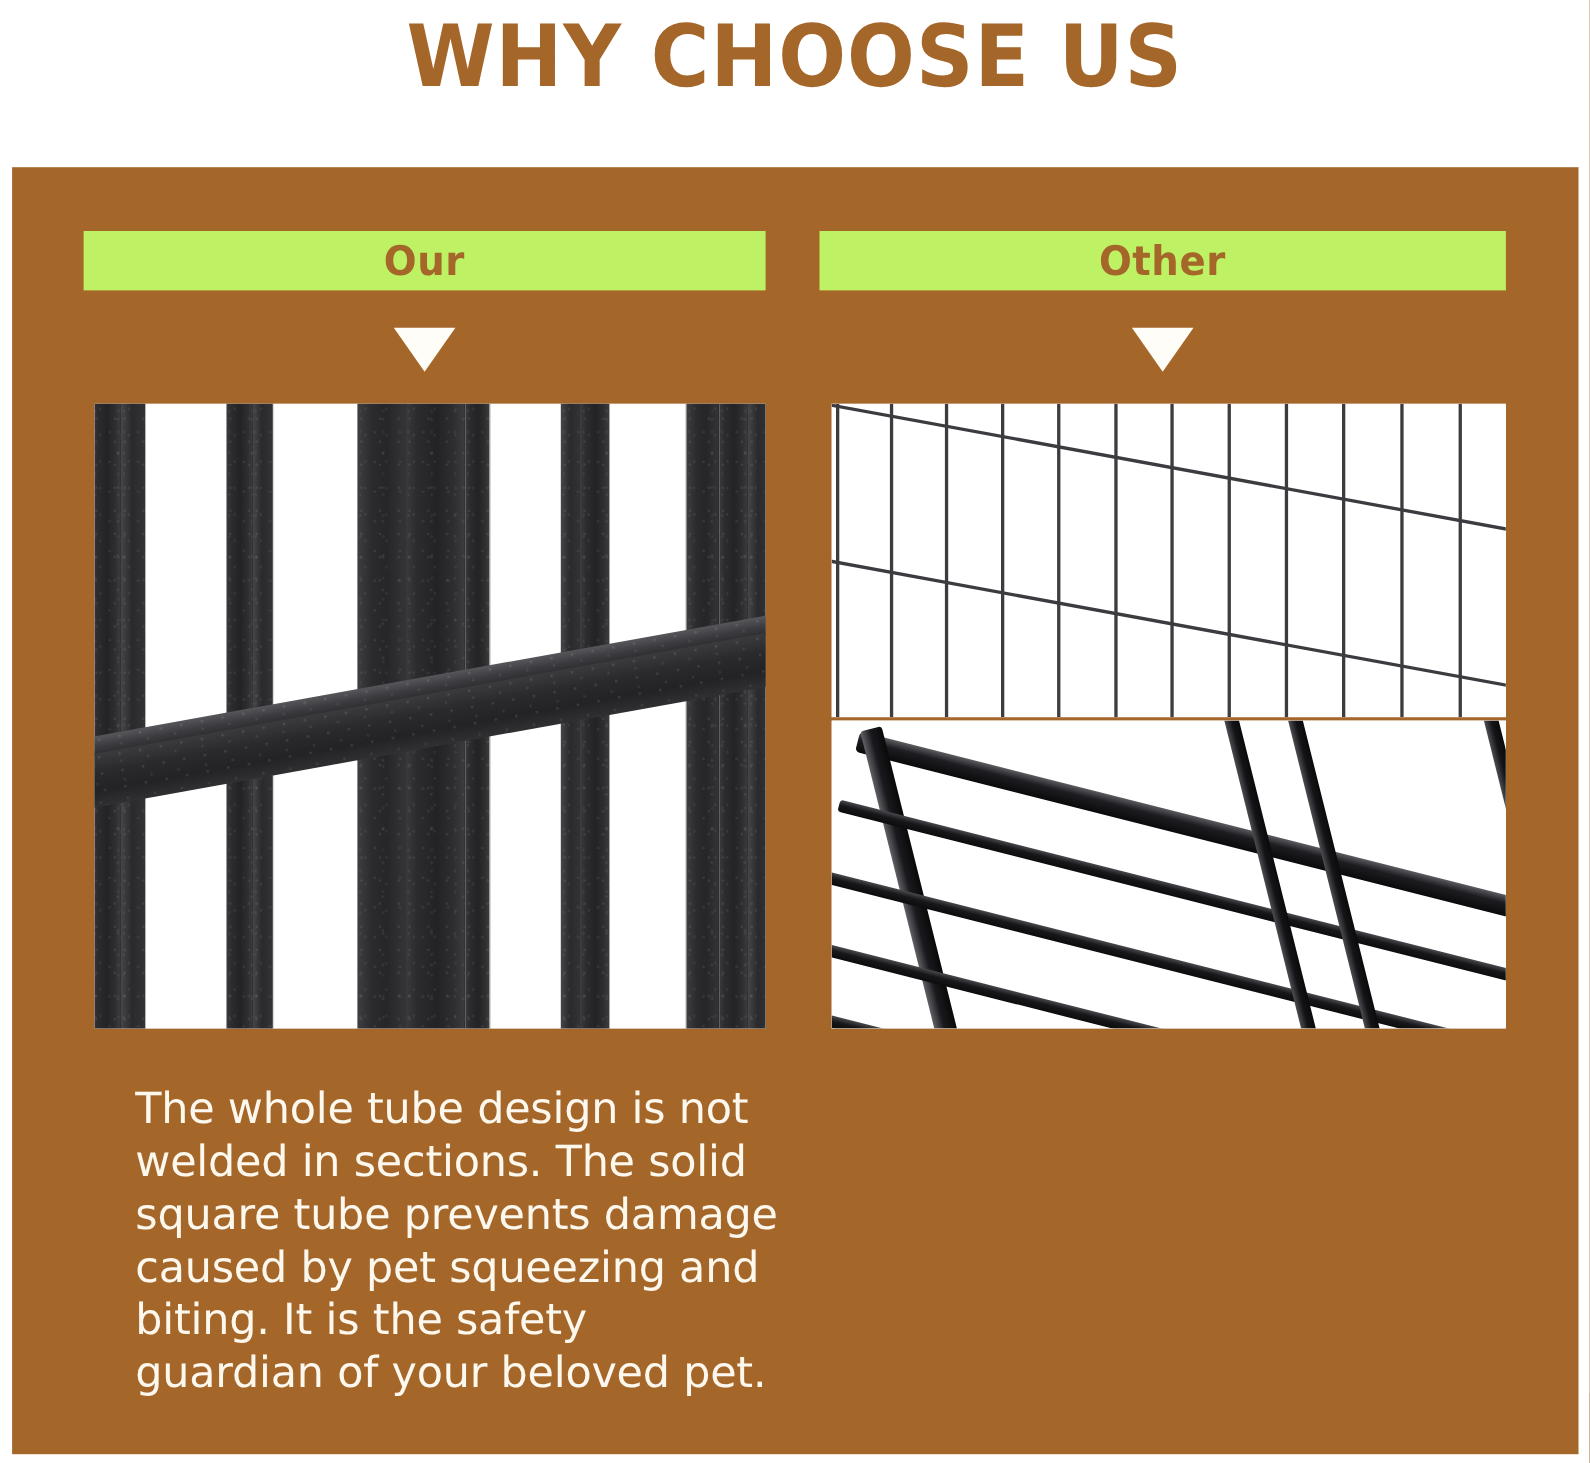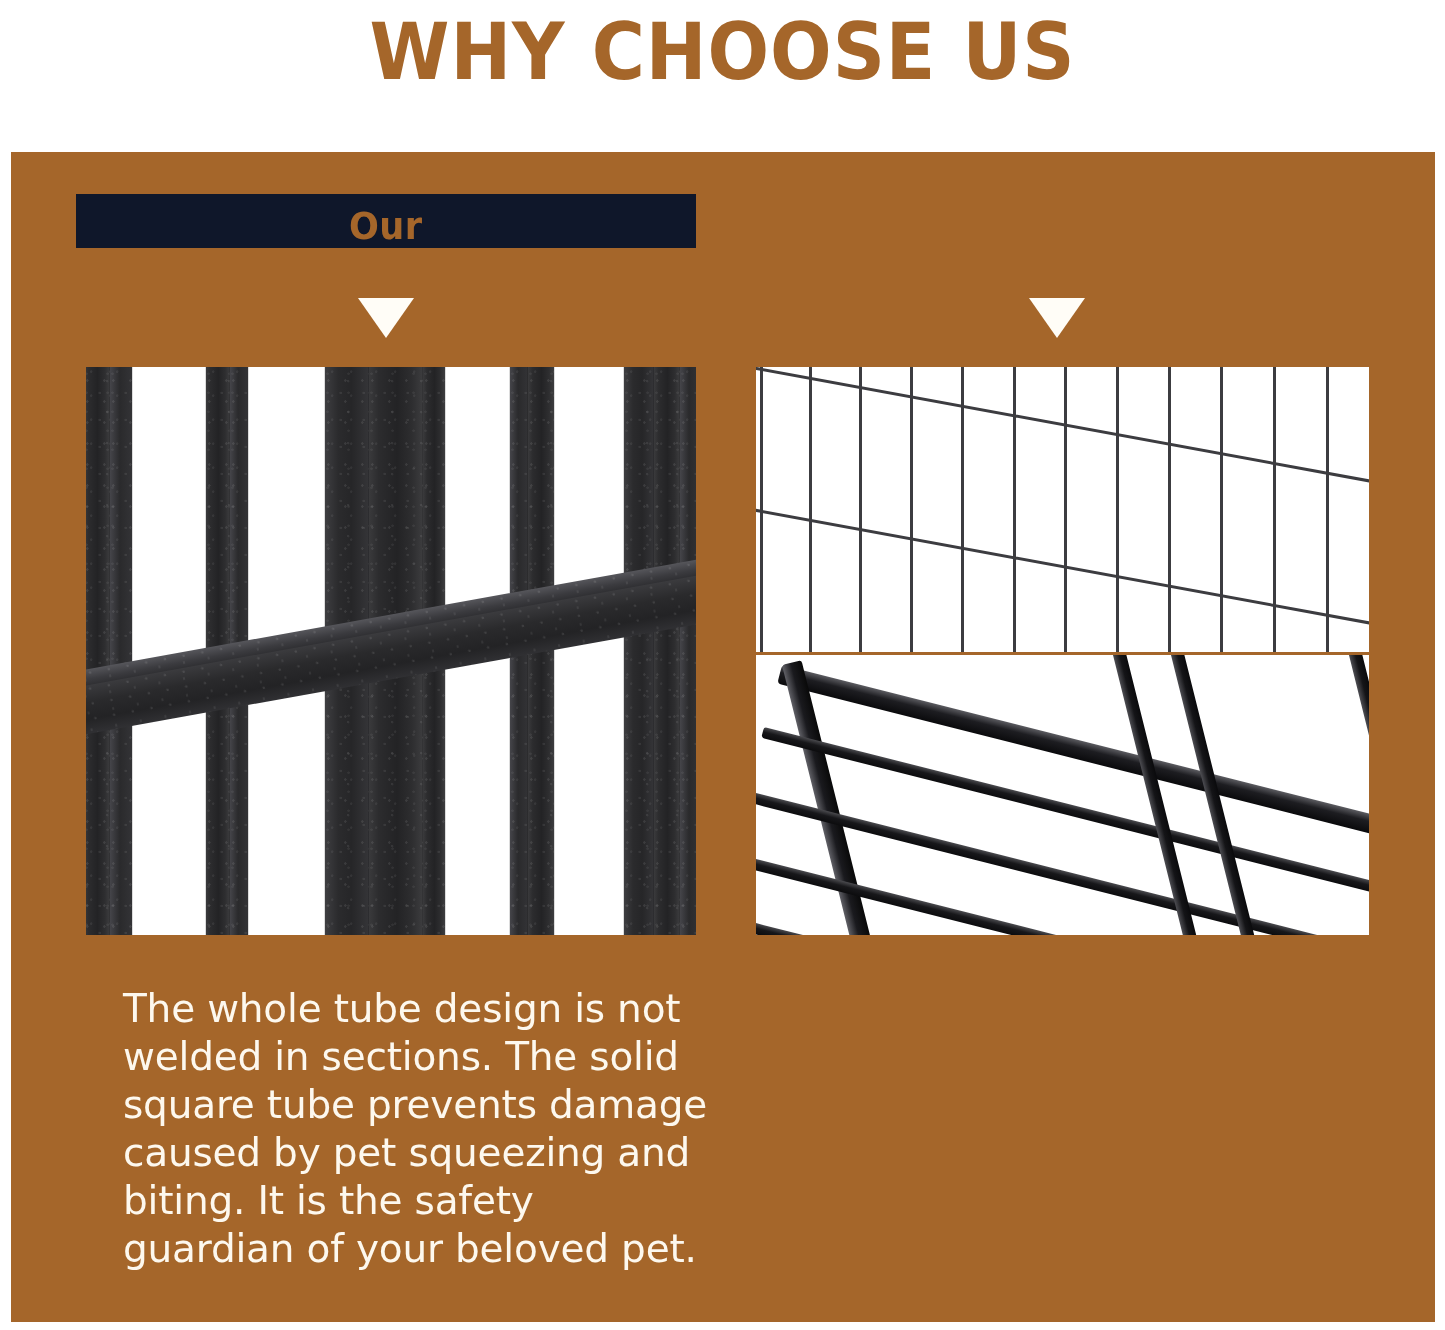--- a/index.html
+++ b/index.html
@@ -33,24 +33,24 @@
     background:#a5662a;
   }
 
   
   .col{position:absolute;top:0;height:1170px;}
   .col-left{left:65px;width:620px;}
   .col-right{left:734px;width:624px;}
 
   
   .label-bar{
-    position:absolute;top:42px;left:0;
+    position:absolute;top:58px;left:0;
     height:54px;
-    background:#0f172a;
-    display:flex;align-items:flex-end;justify-content:center;
+    background:#bef264;
+    display:flex;align-items:center;justify-content:center;
   }
   .col-left .label-bar{width:620px;}
   .col-right .label-bar{width:624px;}
   .label-bar span{
     font-family:"DejaVu Sans","Liberation Sans",sans-serif;
     font-weight:bold;
     font-size:37px;
     color:#a5662a;
     letter-spacing:0.5px;
     transform:scaleX(0.95);
@@ -196,20 +196,23 @@
           <div class="rail rail-top" style="left:-20px;top:306px;width:700px;height:18px;transform:rotate(-10.2deg);"></div>
           <div class="rail" style="left:-20px;top:322px;width:700px;height:48px;transform:rotate(-10.2deg);"></div>
         </div>
       </div>
 
       <div class="caption">The whole tube design is not welded in sections. The solid square tube prevents damage caused by pet squeezing and biting. It is the safety guardian of your beloved pet.</div>
     </div>
 
     <div class="col col-right">
 
+      <div class="label-bar">
+        <span>Other</span>
+      </div>
 
       <div class="tri"></div>
 
       <div class="photo photo-rt">
         <div class="mesh">
           <div class="mwire" style="left:4px;"></div>
           <div class="mwire" style="left:53px;"></div>
           <div class="mwire" style="left:103px;"></div>
           <div class="mwire" style="left:154px;"></div>
           <div class="mwire" style="left:205px;"></div>

